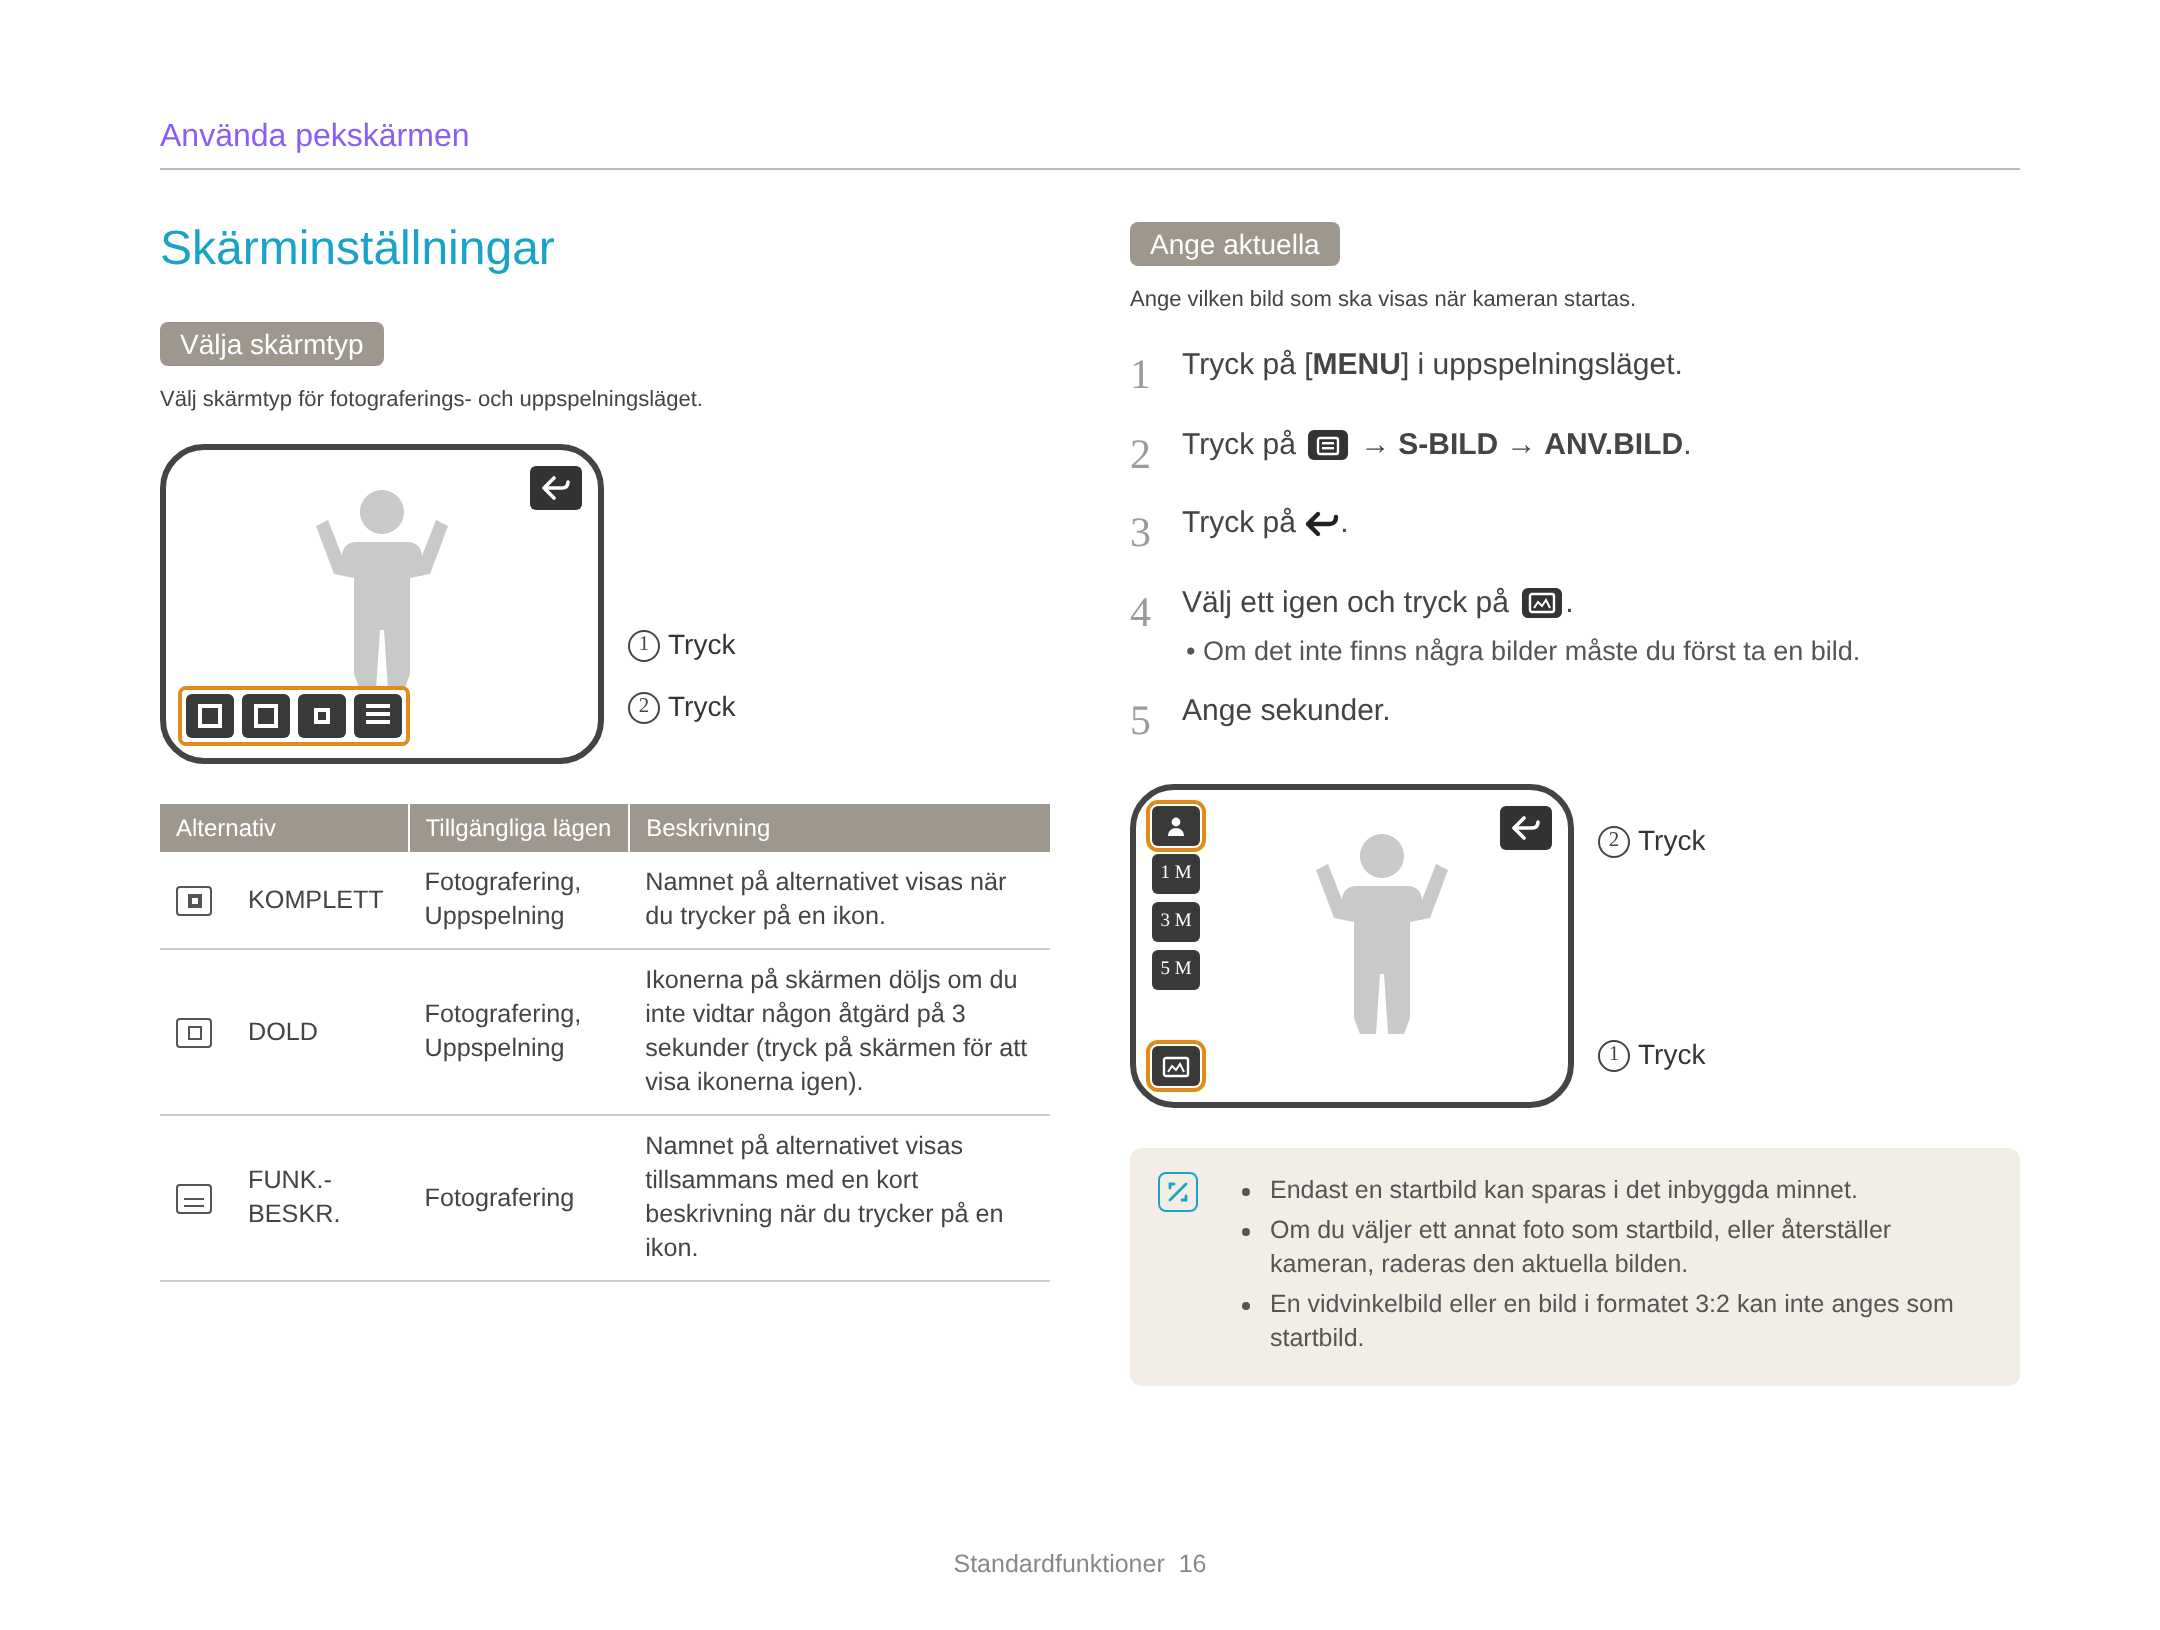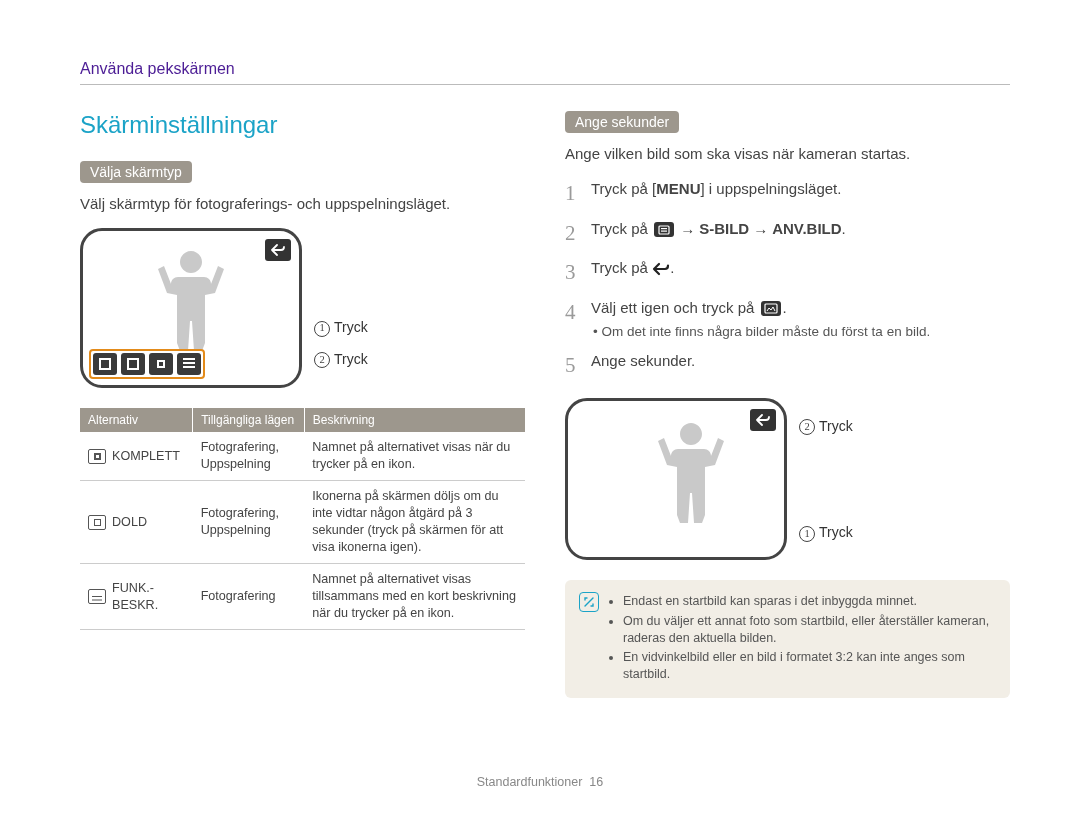--- a/index.html
+++ b/index.html
@@ -7,38 +7,38 @@
   body {
     width:1080px; height:815px;
     font-family: Arial, Helvetica, sans-serif;
     color:#333;
     background:#fff;
     position:relative;
     padding:60px 70px 0 80px;
     font-size:14px;
   }
   .breadcrumb {
-    font-size:16px; color:#4c1d95; font-weight:300;
+    font-size:16px; color:#8b5cf6; font-weight:300;
     border-bottom:1px solid #bbb;
     padding-bottom:6px;
     margin-bottom:26px;
   }
   .cols { display:flex; gap:40px; }
   .col { flex:1 1 50%; }
   h1.page-title {
     color:#1ba3c7; font-weight:400; font-size:24px;
     margin:0 0 22px 0;
   }
   .section-pill {
     display:inline-block; background:#9d978d; color:#fff;
     font-size:14px; padding:3px 10px; border-radius:4px;
     margin:0 0 6px 0;
     font-weight:500;
   }
-  .section-intro { font-size:15px; color:#444; margin:4px 0 14px 0; line-height:1.4; }
+  .section-intro { font-size:11px; color:#444; margin:4px 0 14px 0; line-height:1.4; }
   
   .screen-wrap { display:flex; align-items:flex-end; gap:12px; margin:6px 0 18px 0;}
   .cam-screen {
     width:222px; height:160px;
     border:3px solid #444; border-radius:22px;
     position:relative; background:#fff;
     overflow:hidden;
   }
   .silhouette {
     position:absolute; left:0; right:0; top:4px; bottom:34px;
@@ -87,21 +87,21 @@
     background:#9d978d; color:#fff; font-weight:400; text-align:left;
     padding:5px 8px; font-size:12px;
     border-right:1px solid #fff;
   }
   table.options th:last-child { border-right:none; }
   table.options td {
     padding:7px 8px; vertical-align:middle;
     border-bottom:1px solid #ccc; color:#444;
     line-height:1.35;
   }
-  table.options .opt-name { display:flex; align-items:center; gap:6px; }
+  table.options .opt-name { display:flex; align-items:center; gap:18px; }
   .mini-icon {
     width:18px; height:15px; border:1.6px solid #555; border-radius:2px;
     display:inline-flex; align-items:center; justify-content:center;
     flex:0 0 18px;
   }
   .mini-icon .inner-sq { width:7px; height:7px; border:1.4px solid #555; }
   .mini-icon.lines::before { content:""; width:10px; height:1.6px; background:#555; box-shadow:0 3.5px 0 #555, 0 7px 0 #555; display:block; }
   
   ol.steps { list-style:none; padding:0; margin:12px 0 16px 0; }
   ol.steps > li { display:flex; gap:10px; margin:8px 0; font-size:15px; color:#444; line-height:1.5; }
@@ -133,21 +133,21 @@
   .rt-icon {
     width:24px; height:20px; background:#3a3a3a; border-radius:3px;
     display:flex; align-items:center; justify-content:center; color:#fff; font-size:9px;
   }
   .rt-icon.hl { outline:2px solid #e38b1a; outline-offset:1px; }
   .rt-text { font-family:Georgia, serif; font-size:9.5px; color:#fff; letter-spacing:0;}
   
   .note-box {
     background:#f2eee6; border-radius:6px;
     padding:10px 14px 12px 14px;
-    margin-top:20px; display:flex; gap:10px;
+    margin-top:20px; display:flex; gap:22px;
     font-size:12.5px; color:#555;
   }
   .note-icon {
     width:20px; height:20px; border:1.6px solid #1ba3c7; border-radius:4px; color:#1ba3c7;
     display:flex; align-items:center; justify-content:center; flex:0 0 20px;
     font-style:italic; font-family:Georgia, serif; font-weight:700;
     margin-top:2px;
   }
   .note-box ul { margin:0; padding-left:14px; }
   .note-box li { margin:3px 0; line-height:1.35; }
@@ -245,21 +245,21 @@
               </div>
             </td>
           <td>Fotografering</td>
           <td>Namnet på alternativet visas tillsammans med en kort beskrivning när du trycker på en ikon.</td>
         </tr>
       </tbody>
     </table>
   </div>
 
   <div class="col">
-    <div class="section-pill">Ange sekunder</div>
+    <div class="section-pill">Ange aktuella</div>
     <div class="section-intro">Ange vilken bild som ska visas när kameran startas.</div>
 
     <ol class="steps">
       <li>
         <span class="step-num">1</span>
         <div class="step-body"><span>Tryck på [</span><strong>MENU</strong><span>] i uppspelningsläget.</span></div>
       </li>
       <li>
         <span class="step-num">2</span>
         <div class="step-body"><span>Tryck på </span><span class="inline-icon">
@@ -291,20 +291,44 @@
         </div>
       </li>
       <li>
         <span class="step-num">5</span>
         <div class="step-body"><span>Ange sekunder.</span></div>
       </li>
     </ol>
 
     <div class="screen-wrap" style="margin-top:4px">
       <div class="cam-screen2">
+        <div class="right-toolbar">
+          <div class="rt-icon hl">
+              <svg width="12" height="12" viewBox="0 0 12 12">
+                <circle cx="6" cy="4" r="2.2" fill="#fff"></circle>
+                <path d="M2 11c0-2.5 1.8-4 4-4s4 1.5 4 4" fill="#fff"></path>
+              </svg>
+            </div>
+          <div class="rt-icon">
+              <span class="rt-text">1 M</span>
+            </div>
+          <div class="rt-icon">
+              <span class="rt-text">3 M</span>
+            </div>
+          <div class="rt-icon">
+              <span class="rt-text">5 M</span>
+            </div>
+          <div style="flex:1"></div>
+          <div class="rt-icon hl">
+              <svg width="14" height="11" viewBox="0 0 14 11">
+                <rect x="1" y="1" width="12" height="9" rx="1" fill="none" stroke="#fff" stroke-width="1.2"></rect>
+                <path d="M3 8l2-3 2 2 2-3 2 4" stroke="#fff" stroke-width="1" fill="none"></path>
+              </svg>
+            </div>
+        </div>
         <div class="silhouette" style="left:30px">
           <svg viewBox="0 0 80 110">
               <path fill="#c9c9c9" d="M40 10c6 0 11 5 11 11s-5 11-11 11-11-5-11-11 5-11 11-11zM27 36h26c4 0 7 3 7 7l7-18 6 3-9 24-10 2v48l-3 8h-8l-2-30-2 0-2 30h-8l-3-8V54l-10-2-9-24 6-3 7 18c0-4 3-7 7-7z"></path>
             </svg>
         </div>
         <div class="back-btn">
           <svg width="14" height="12" viewBox="0 0 14 12">
               <path d="M6 1L1 6l5 5M1 6h9c2 0 3-1 3-3" stroke="#fff" stroke-width="1.8" fill="none" stroke-linecap="round" stroke-linejoin="round"></path>
             </svg>
         </div>

